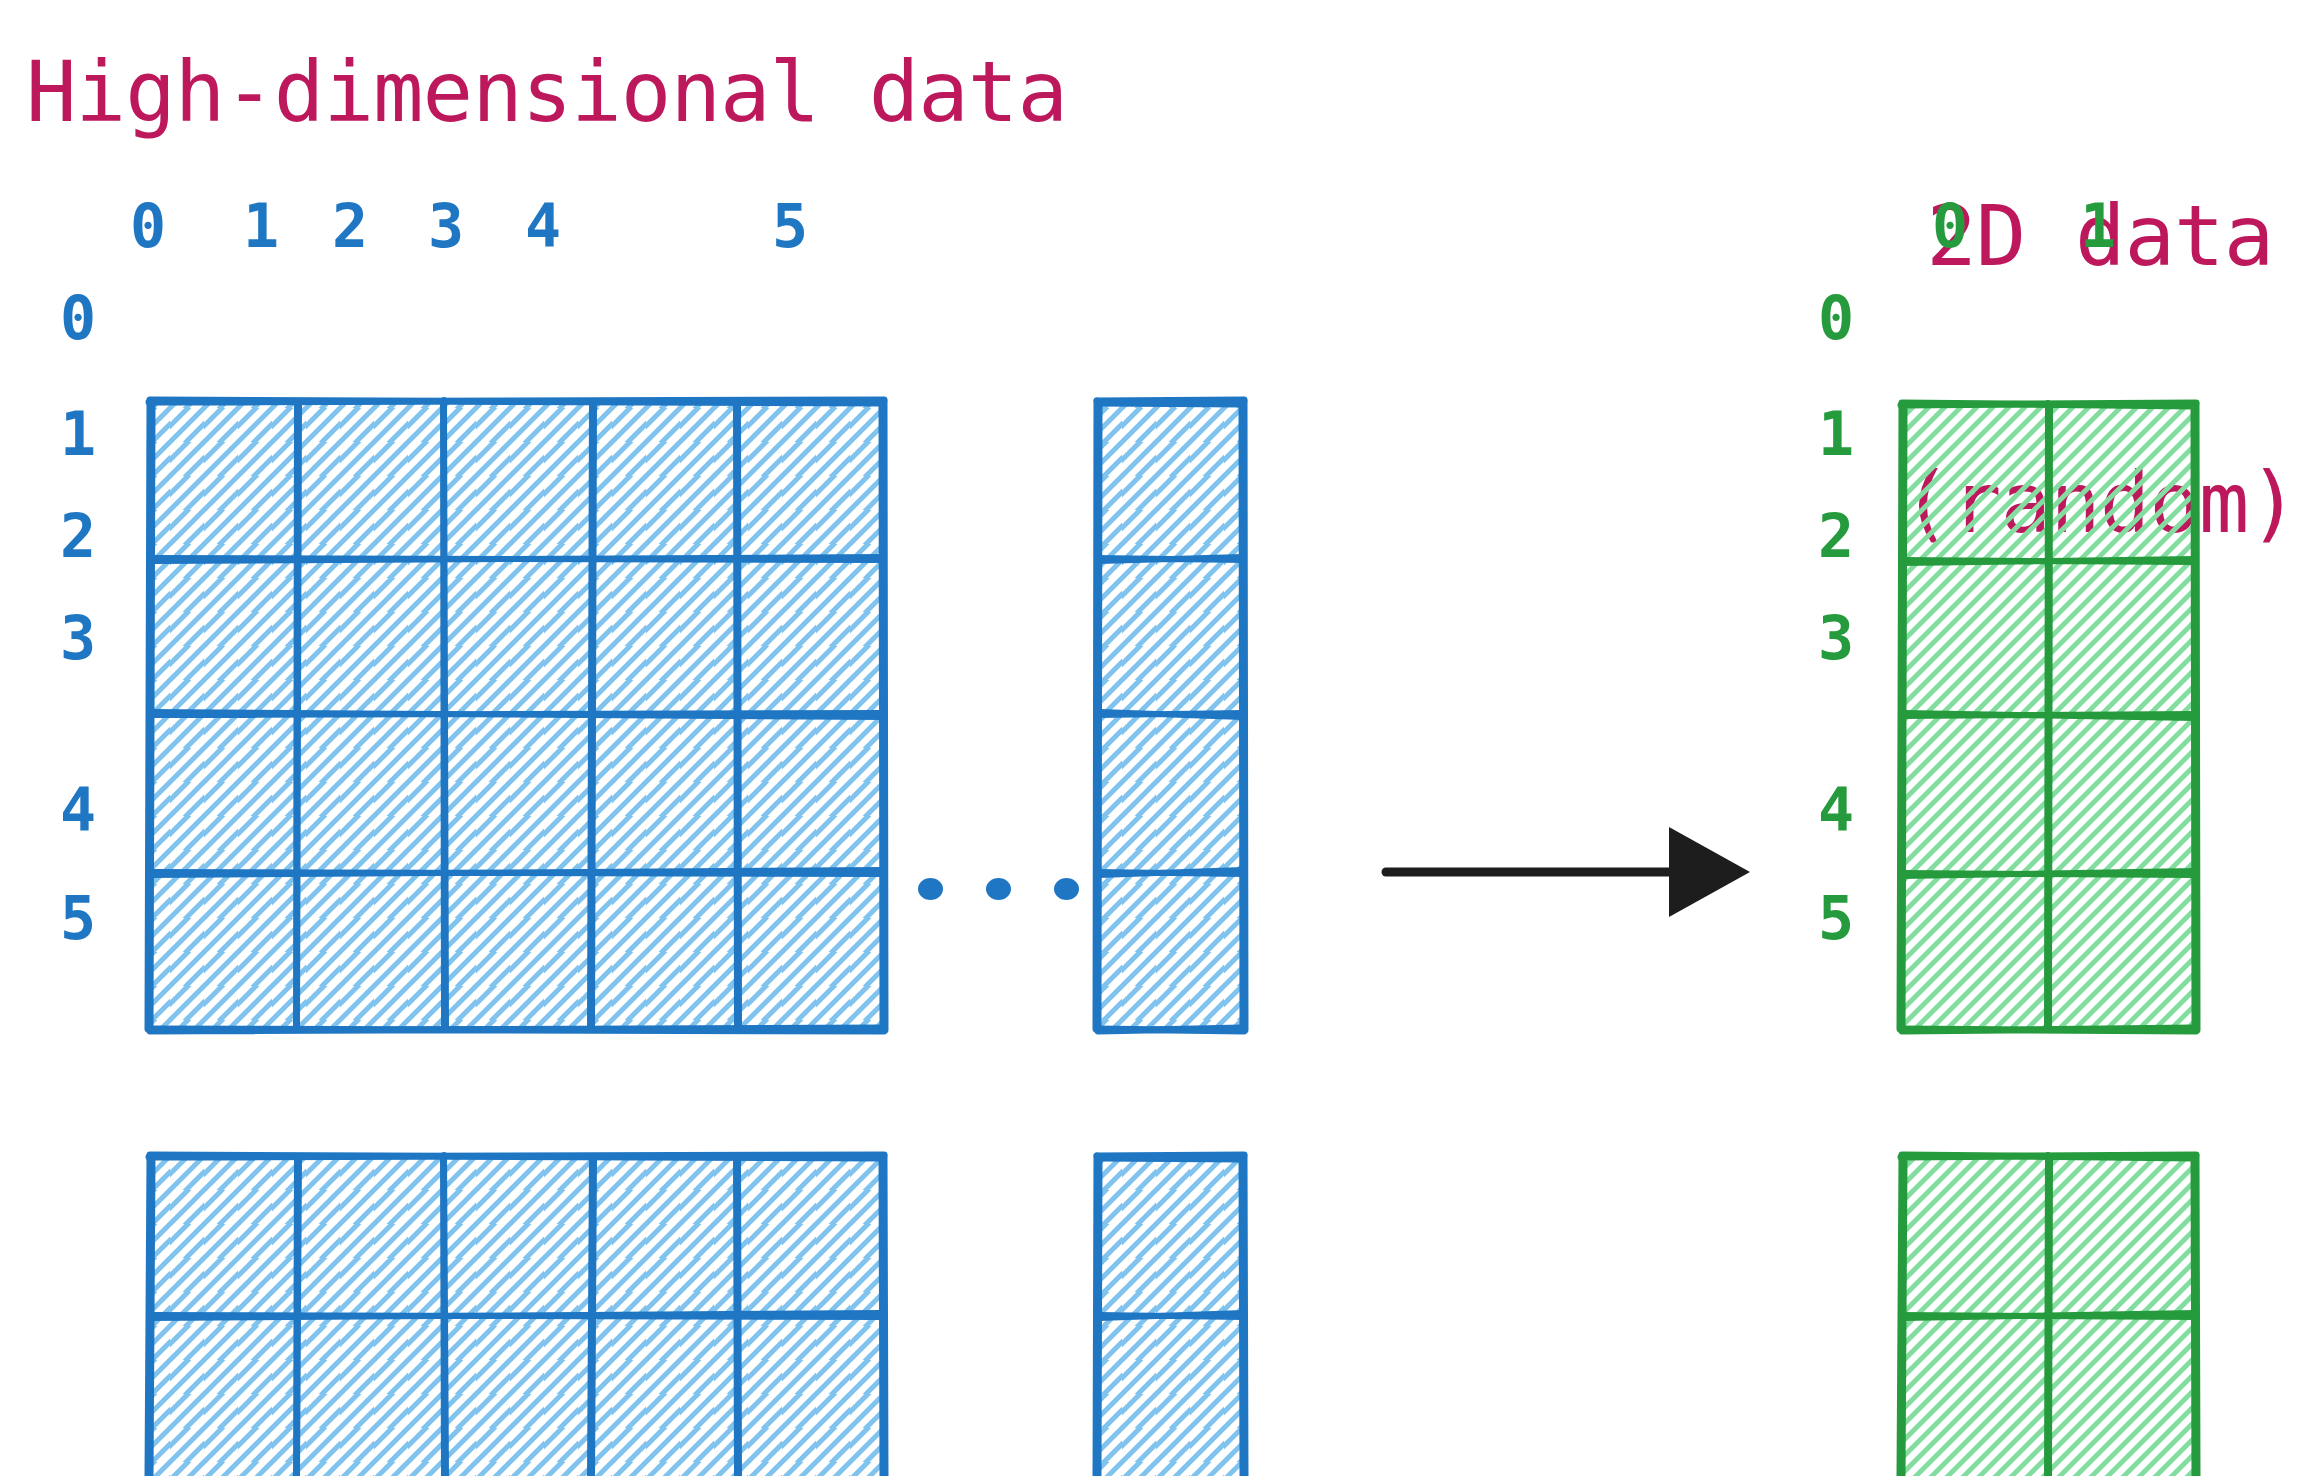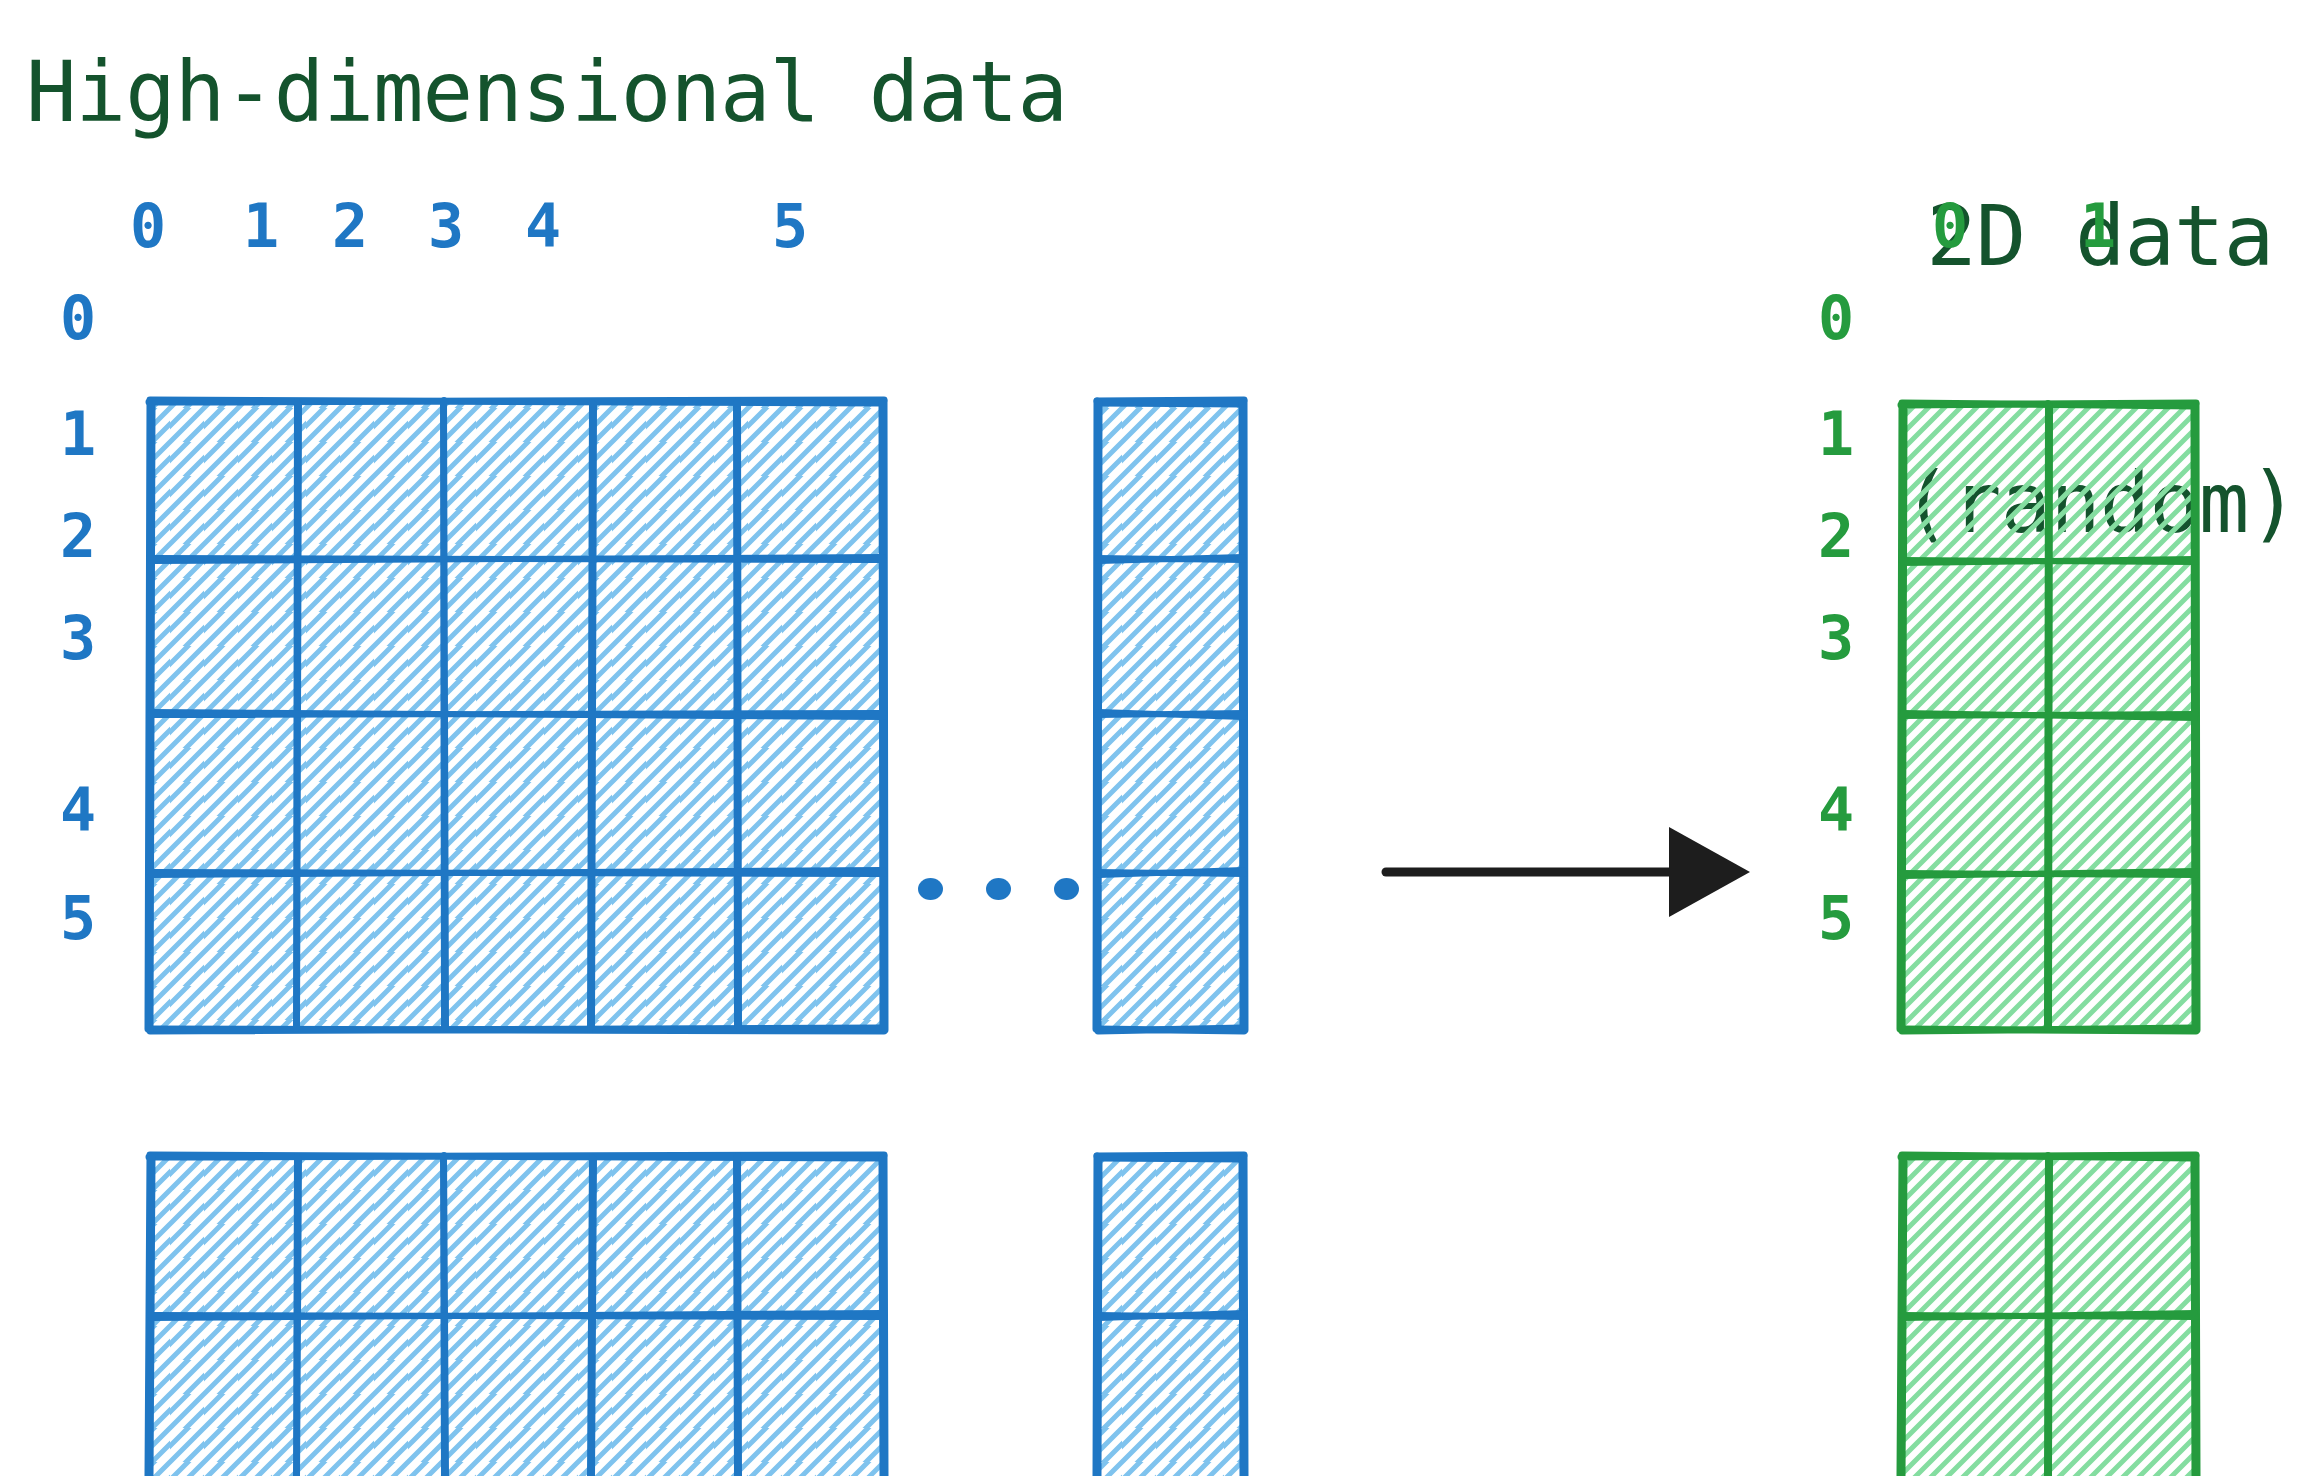--- a/index.html
+++ b/index.html
@@ -12,21 +12,21 @@
     position: relative;
     width: 2316px;
     height: 1476px;
     background: #ffffff;
     font-family: "DejaVu Sans Mono", "Liberation Mono", monospace;
   }
   .abs { position: absolute; }
 
   
   .title {
-    color: #14532d;
+    color: #be185d;
     font-family: "DejaVu Sans Mono", "Liberation Mono", monospace;
     font-size: 84px;
     font-weight: 500;
     letter-spacing: -1px;
     white-space: pre;
     line-height: 1.06;
   }
   #title-left  { left: 26px;  top: 48px; }
   #title-right { right: 18px; top: 14px; text-align: center; }
   #title-right .line { display: block; }

